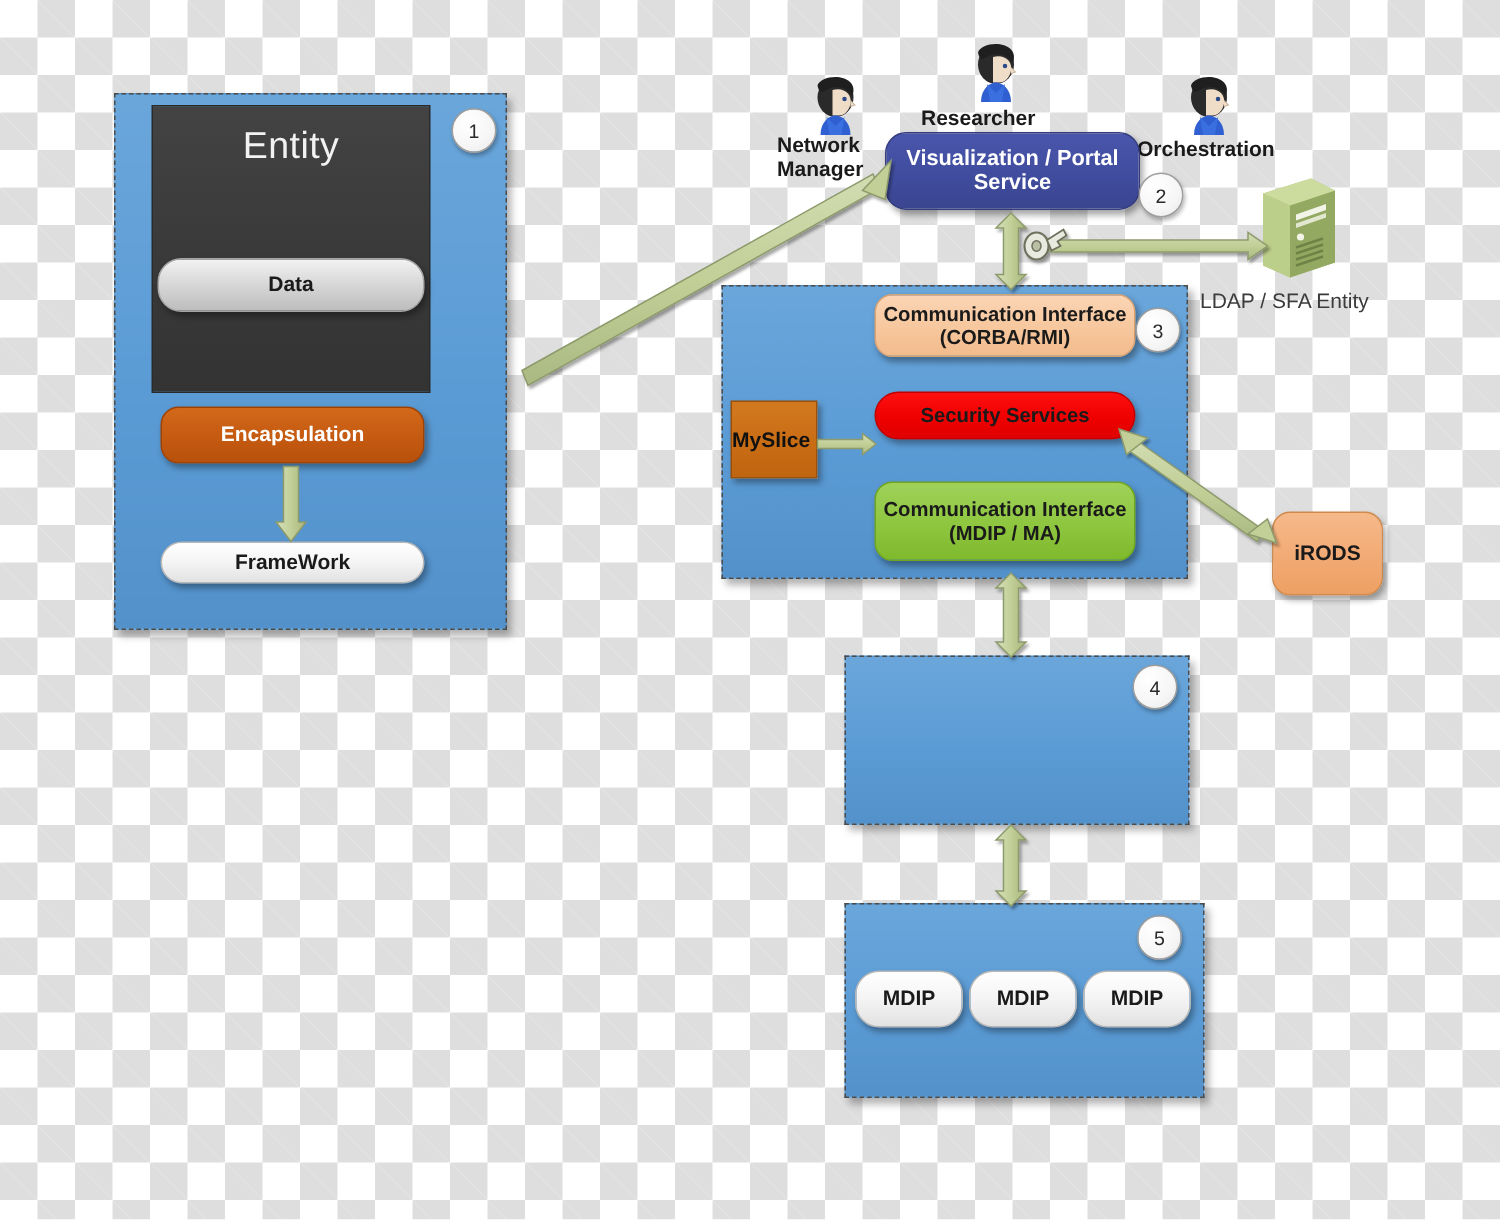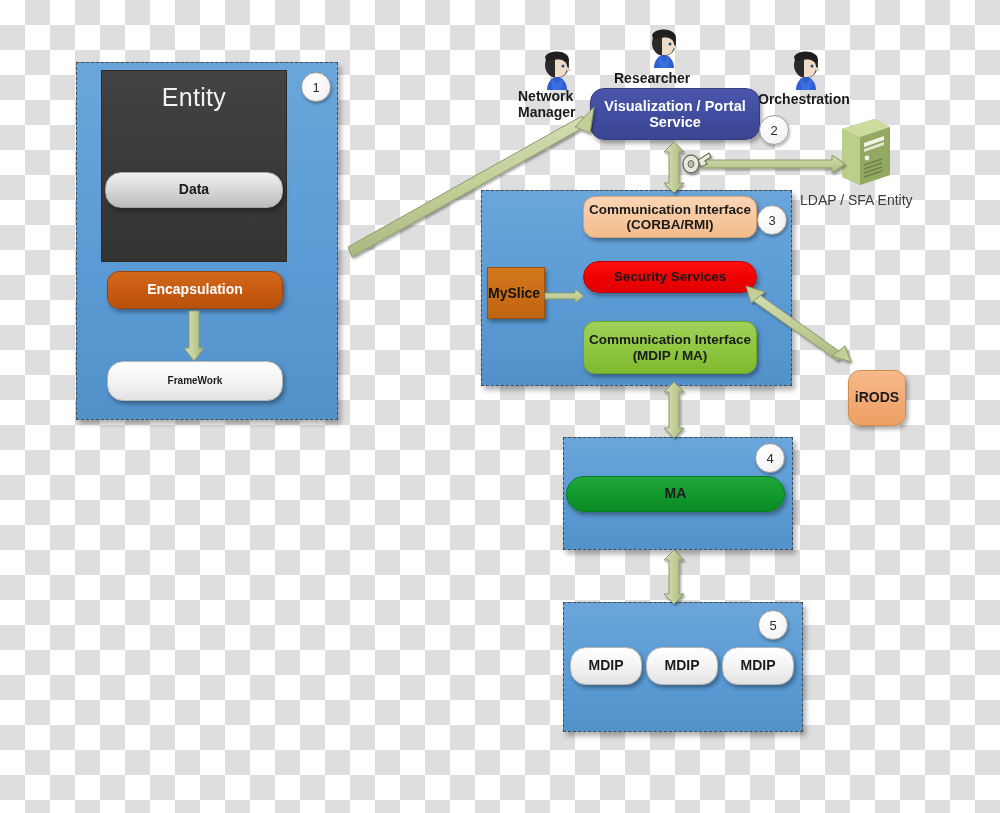--- a/index.html
+++ b/index.html
@@ -272,21 +272,21 @@
   <div class="pill orange" style="left:107px; top:271px; width:176px; height:38px; font-size:14px;">
     <span>Encapsulation</span>
   </div>
 
   <svg class="svg-layer above" viewBox="0 0 1000 813">
     <g>
       <polygon points="189,311 199,311 199,348 204,348 194,361 184,348 189,348" fill="url(#gshaftv)" stroke="#8d9a6c" stroke-width="1"></polygon>
     </g>
   </svg>
 
-  <div class="pill white" style="left:107px; top:361px; width:176px; height:40px; font-size:10px;">
+  <div class="pill white" style="left:107px; top:361px; width:176px; height:28px; font-size:14px;">
     <span>FrameWork</span>
   </div>
 
   <svg class="person" style="left:537px; top:48px;" viewBox="0 0 40 42">
     <ellipse cx="20" cy="17" rx="12" ry="13" fill="#2a2a2a"></ellipse>
     <path d="M18,12 C26,10 31,15 30,21 C29,26 26,29 22,29 L18,29 Z" fill="#f0ddc8"></path>
     <path d="M30,19 L33,22 L30,23" fill="#f0ddc8" stroke="#cbb49b" stroke-width="0.7"></path>
     <circle cx="26" cy="18" r="1.5" fill="#2a4a8a"></circle>
     <path d="M8,9 C10,3 24,1 30,7 C33,10 32,15 31,16 C28,10 20,8 14,12 C11,14 9,14 8,9 Z" fill="#1f1f1f"></path>
     <path d="M10,42 C10,33 16,29 20,29 C24,29 30,33 30,42 Z" fill="#2f5fd0"></path>
@@ -360,32 +360,29 @@
 (CORBA/RMI)</span>
   </div>
   <div class="pill red" style="left:583px; top:241px; width:174px; height:32px; font-size:13.5px;margin-top:20px;">
     <span>Security Services</span>
   </div>
   <div class="pill green" style="left:583px; top:321px; width:174px; height:53px; font-size:13.5px; white-space:pre-line;">
     <span style="white-space:pre-line;">Communication Interface
 (MDIP / MA)</span>
   </div>
 
-  <div class="pill irods" style="left:848px; top:341px; width:58px; height:56px; font-size:14px;margin-top:29px;">
+  <div class="pill irods" style="left:848px; top:341px; width:74px; height:56px; font-size:14px;">
     <span>iRODS</span>
   </div>
 
   <div class="panel" style="left:563px; top:437px; width:230px; height:113px;">
   </div>
   <div class="badge" style="left:755px; top:443px;">
     <span>4</span>
   </div>
-  <div class="pill darkgreen" style="left:566px; top:476px; width:219px; height:36px; font-size:14px;">
-    <span>MA</span>
-  </div>
 
   <div class="panel" style="left:563px; top:602px; width:240px; height:130px;">
   </div>
   <div class="badge" style="left:758px; top:610px;">
     <span>5</span>
   </div>
 
   <div class="pill white" style="left:570px; top:647px; width:72px; height:38px; font-size:14px;">
     <span>MDIP</span>
   </div>

